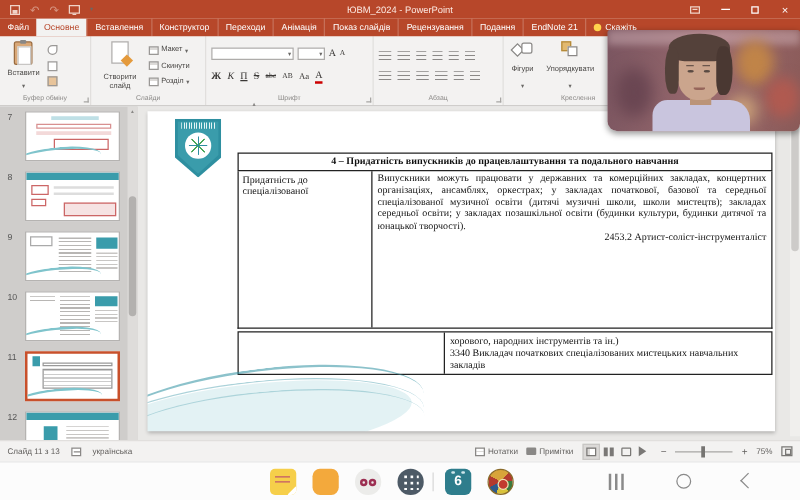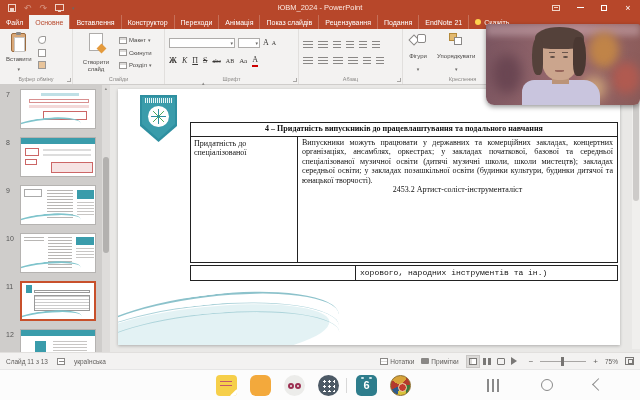--- a/index.html
+++ b/index.html
@@ -107,22 +107,22 @@
   linear-gradient(45deg,transparent 47%,#4aa85a 47% 53%,transparent 53%),
   linear-gradient(-45deg,transparent 47%,#4aa85a 47% 53%,transparent 53%);border-radius:50%}
 
 .t1 {position:absolute;left:72px;top:33px;width:428px;font-family:"Liberation Serif",serif;color:#111}
 .t1h {border:1px solid #222;text-align:center;font-weight:bold;font-size:8px;padding:2px 0;background:#fff;line-height:1.1}
 .t1r {display:flex;border:1px solid #222;border-top:none;height:126px}
 .t1l {width:107px;border-right:1px solid #222;padding:2px 3px;font-size:8px;line-height:1.2}
 .t1c {flex:1;padding:1px 4px 0;font-size:8px;line-height:1.18;text-align:justify}
 .t1c p {margin:0}
 .t1c p.gap {margin-top:4px}
-.t1c p.li {text-align:center}
-.t2 {position:absolute;left:72px;top:176px;width:428px;display:flex;border:1px solid #222;font-family:Liberation Mono, monospace;font-size:8px;line-height:1.2;color:#111}
+.t1c p.li {text-align:right}
+.t2 {position:absolute;left:72px;top:176px;width:428px;display:flex;border:1px solid #222;font-family:Liberation Serif, serif;font-size:8px;line-height:1.2;color:#111}
 .t2l {width:165px;border-right:1px solid #222}
 .t2c {flex:1;padding:2px 4px}
 
 .waves {position:absolute;left:-8px;top:188px;width:230px;height:70px;overflow:hidden}
 .waves i {position:absolute;border-radius:50%}
 .wv1 {left:-30px;top:18px;width:260px;height:70px;border-top:2px solid rgba(46,143,160,.55);transform:rotate(-7deg)}
 .wv2 {left:-40px;top:28px;width:270px;height:70px;border-top:1.5px solid rgba(46,143,160,.4);transform:rotate(-6deg)}
 .wv3 {left:-20px;top:36px;width:250px;height:60px;border-top:1.5px solid rgba(46,143,160,.3);transform:rotate(-5deg)}
 .wvf {left:-30px;top:30px;width:250px;height:55px;background:rgba(127,196,204,.22);transform:rotate(-6deg)}
 
@@ -464,20 +464,21 @@
             <p>Випускники можуть працювати у державних та комерційних закладах, концертних організаціях, ансамблях, оркестрах; у закладах початкової, базової та середньої спеціалізованої музичної освіти (дитячі музичні школи, школи мистецтв); закладах середньої освіти; у закладах позашкільної освіти (будинки культури, будинки дитячої та юнацької творчості).</p>
             <p class="li">2453.2 Артист-соліст-інструменталіст</p>
           </div>
         </div>
       </div>
 
       <div class="t2">
         <div class="t2l"></div>
         <div class="t2c">
           <span>хорового, народних інструментів та ін.)</span>
+          <span>3340 Викладач початкових спеціалізованих мистецьких навчальних закладів</span>
         </div>
       </div>
 
       <div class="waves">
         <i class="wvf"></i>
           <i class="wv1"></i>
           <i class="wv2"></i>
           <i class="wv3"></i>
       </div>
     </div>

